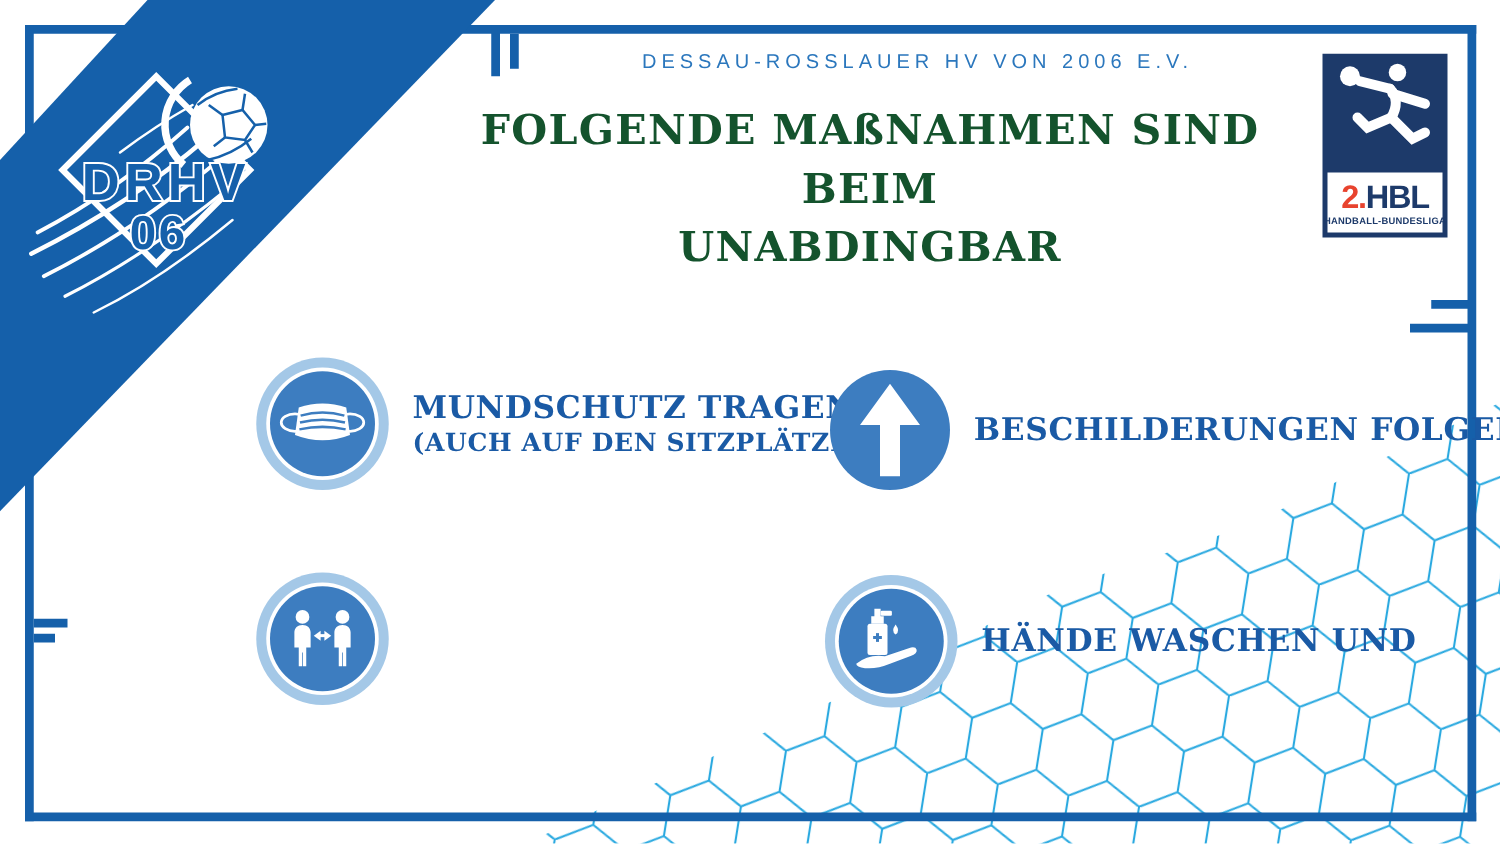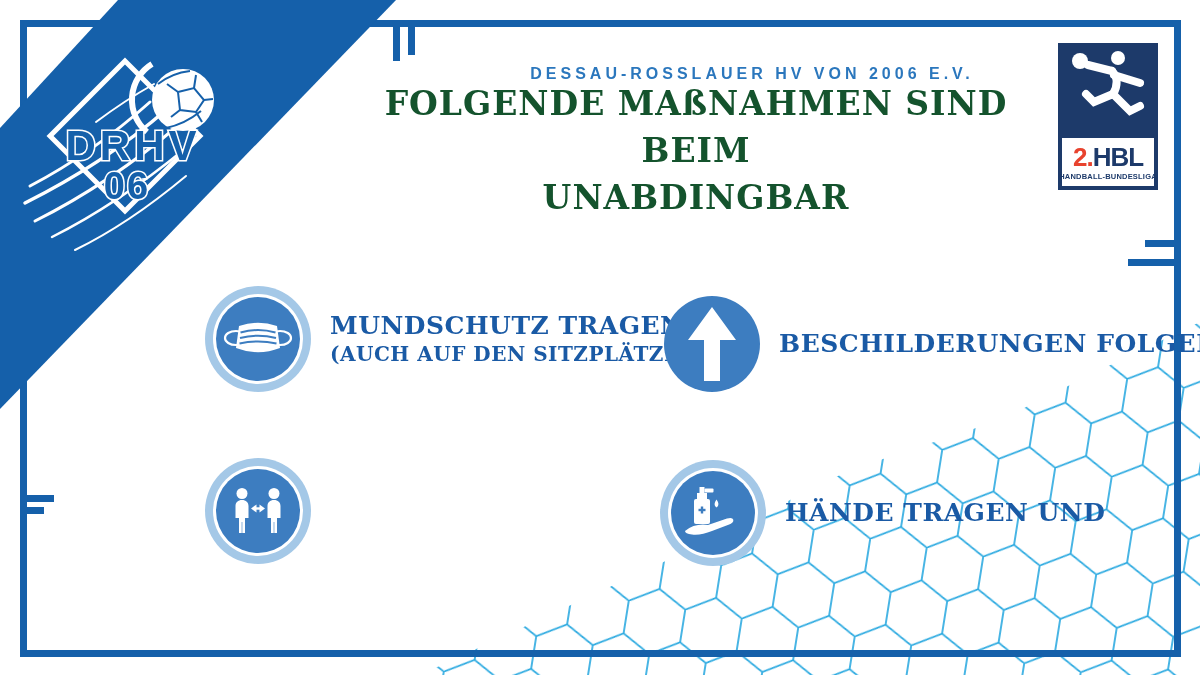--- a/index.html
+++ b/index.html
@@ -7,23 +7,23 @@
     width:1200px;height:675px;position:relative;overflow:hidden;
     background:#ffffff;font-family:"Liberation Sans",sans-serif;
   }
   
   .frame-edge{position:absolute;background:#1560aa;z-index:3;}
   .frame-mark{position:absolute;background:#1560aa;z-index:3;}
   
   #band-svg{position:absolute;left:0;top:0;z-index:4;pointer-events:none;}
   
   .club-header{
-    position:absolute;left:408px;top:41px;width:688px;z-index:5;
-    text-align:center;color:#2b77bd;font-weight:bold;font-size:16px;
-    letter-spacing:4px;font-family:"Liberation Sans",sans-serif;margin-top:24px;
+    position:absolute;left:390px;top:41px;width:688px;z-index:5;
+    text-align:center;color:#2b77bd;font-weight:normal;font-size:16px;
+    letter-spacing:4px;font-family:"Liberation Sans",sans-serif;
   }
   .main-title{
     position:absolute;left:346px;top:80px;width:700px;z-index:5;
     text-align:center;color:#14532d;font-weight:bold;font-size:33px;
     line-height:47px;letter-spacing:1px;
     font-family:"DejaVu Serif",serif;
   }
   
   .measure{position:absolute;display:flex;align-items:center;z-index:5;}
   .ring-icon{
@@ -180,21 +180,21 @@
         <path d="M45.5 28.5 q4 5.5 0 8 q-4 -2.5 0 -8"></path>
         <path d="M14 60 Q24 52 37 54 L56 47.5 Q61.5 45.8 62.3 48.8 Q63 51.8 57.5 53.8 L41 60 Q30 64.5 21 63.5 Q14 62.8 14 60 Z"></path>
       </g>
       <g fill="#3d7dc0">
         <rect x="27.5" y="37.8" width="7" height="2.4"></rect>
         <rect x="29.8" y="35.5" width="2.4" height="7"></rect>
       </g>
     </svg>
   </div>
   <div class="measure-text">
-    <div class="m-line1">HÄNDE TRAGEN UND</div>
+    <div class="m-line1">HÄNDE WASCHEN UND</div>
   </div>
 </div>
 
 <div class="hbl-logo">
   <svg width="100" height="95" viewBox="0 0 100 95">
     <circle cx="22" cy="18" r="8" fill="#ffffff"></circle>
     <circle cx="60" cy="15" r="7" fill="#ffffff"></circle>
     <g stroke="#ffffff" stroke-width="8" stroke-linecap="round" fill="none">
       <path d="M30 22 L54 28"></path>
       <path d="M54 28 C60 34 60 43 55 51"></path>

